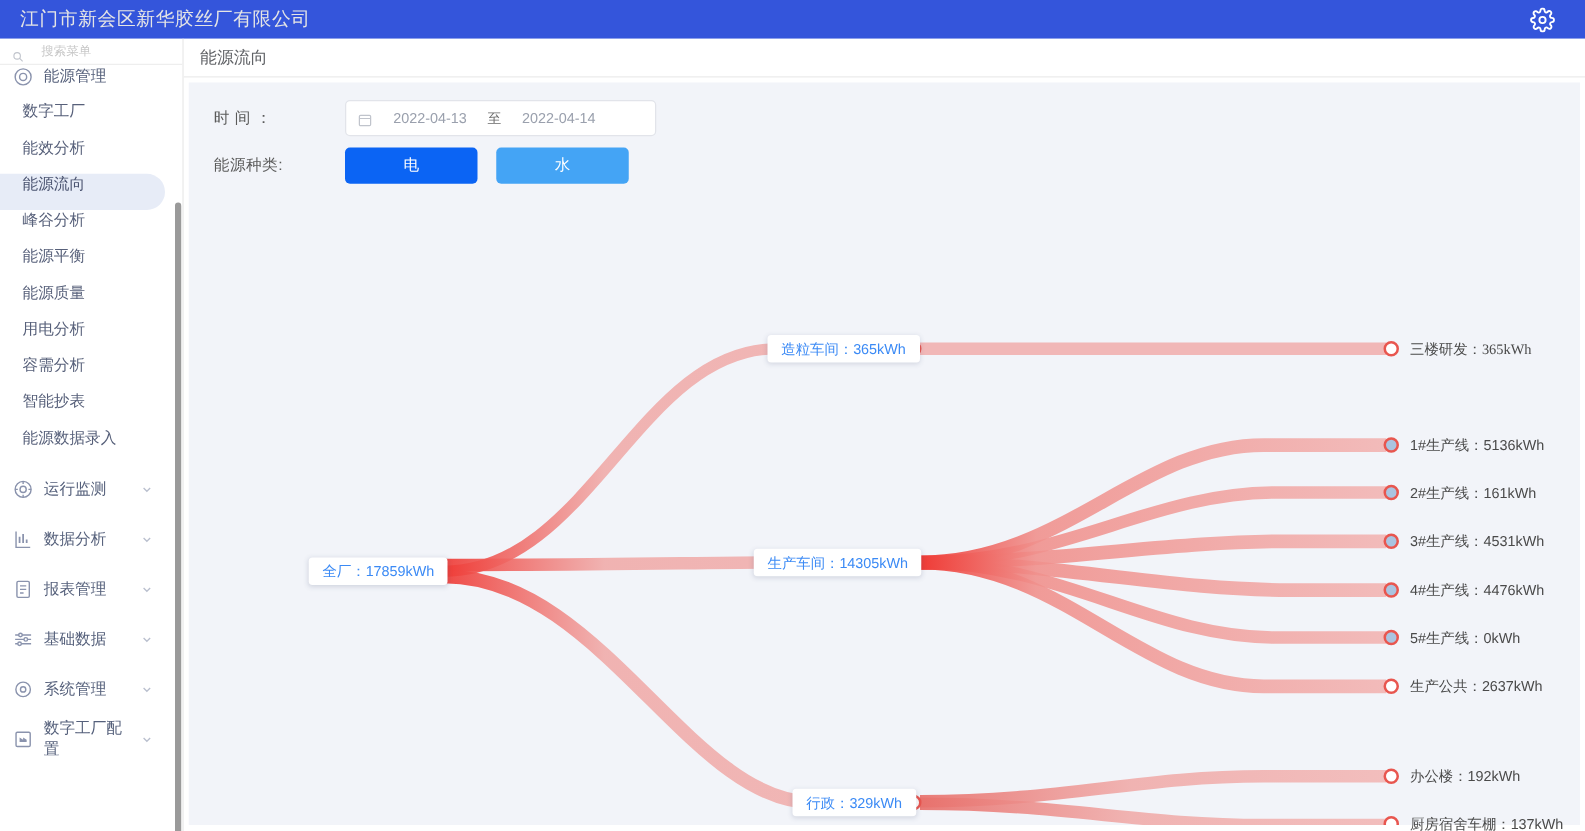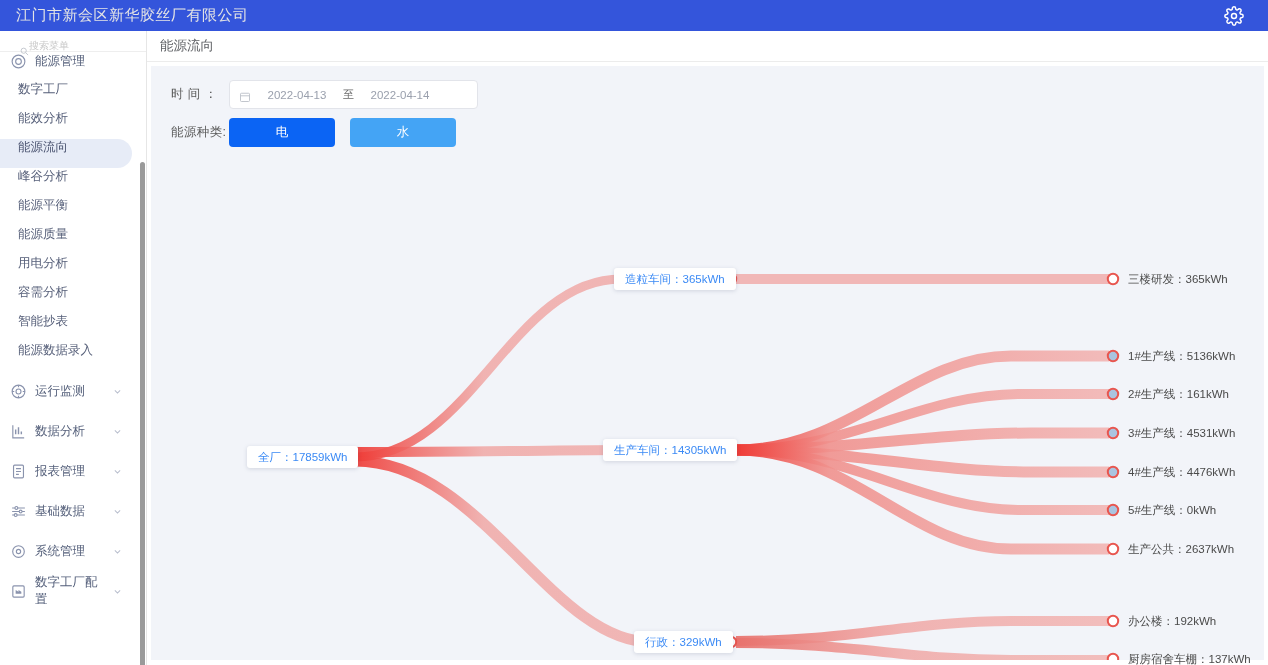--- a/index.html
+++ b/index.html
@@ -24,22 +24,22 @@
   .topbar-right { display: flex; align-items: center; padding-right: 24px; }
   .gear-icon { width: 20px; height: 20px; display: block; }
 
   
   .sidebar {
     position: absolute; left: 0; top: 31px; width: 147px; height: 634px;
     background: #ffffff; border-right: 1px solid #e6e6e6;
     overflow: hidden;
   }
   .search-box {
-    height: 21px; display: flex; align-items: flex-end; gap: 0;
-    padding: 0 20px; border-bottom: 1px solid #eeeeee;
+    height: 21px; display: flex; align-items: center; gap: 14px;
+    padding: 0 10px; border-bottom: 1px solid #eeeeee;
   }
   .search-icon { width: 9px; height: 9px; flex: none; }
   .search-input {
     border: 0; outline: 0; font-size: 10px; color: #c2c2c2;
     font-family: inherit; background: transparent; width: 100%;
   }
   .search-input::placeholder { color: #c8c8c8; }
 
   .menu-scroll {
     position: relative; height: 613px; width: 147px;
@@ -77,21 +77,21 @@
     height: 31px; display: flex; align-items: center;
     padding-left: 13px; font-size: 13.5px; color: #606266;
     border-bottom: 1px solid #ececec;
   }
   .content {
     position: relative; margin: 4px 0 0 4px;
     width: 1113px; height: 594px; background: #f2f4f9;
   }
 
   .filters { padding: 14px 0 0 20px; }
-  .filter-row { display: flex; align-items: center; margin-bottom: 9px; }
+  .filter-row { display: flex; align-items: center; margin-bottom: 9px; gap: 47px; }
   .filter-label {
     font-size: 12.5px; color: #5a5a5a; width: 58px;
     letter-spacing: .4px; white-space: nowrap;
   }
   .date-field {
     width: 249px; height: 29px; background: #fff; border: 1px solid #e2e4ea;
     border-radius: 4px; display: flex; align-items: center; padding: 0 9px; gap: 9px;
   }
   .cal-icon { width: 12px; height: 12px; flex: none; }
   .date-val {
@@ -390,21 +390,21 @@
             <circle cx="962" cy="459" r="5.2" fill="#ffffff" stroke="#e8564f" stroke-width="2"></circle>
             <circle cx="962" cy="497" r="5.2" fill="#ffffff" stroke="#e8564f" stroke-width="2"></circle>
           </g>
         </svg>
 
         <div class="node-label" style="left:96px;  top:284px;">全厂：17859kWh</div>
         <div class="node-label" style="left:463px; top:106px;">造粒车间：365kWh</div>
         <div class="node-label" style="left:452px; top:277px;">生产车间：14305kWh</div>
         <div class="node-label" style="left:483px; top:469px;">行政：329kWh</div>
 
-        <div class="node-label plain" style="left:977px; top:106px;">三楼研发：365kWh</div>
+        <div class="node-label plain" style="left:977px; top:106px;font-family:Liberation Serif, serif;">三楼研发：365kWh</div>
         <div class="node-label plain" style="left:977px; top:183px;">1#生产线：5136kWh</div>
         <div class="node-label plain" style="left:977px; top:221px;">2#生产线：161kWh</div>
         <div class="node-label plain" style="left:977px; top:260px;">3#生产线：4531kWh</div>
         <div class="node-label plain" style="left:977px; top:299px;">4#生产线：4476kWh</div>
         <div class="node-label plain" style="left:977px; top:337px;">5#生产线：0kWh</div>
         <div class="node-label plain" style="left:977px; top:376px;">生产公共：2637kWh</div>
         <div class="node-label plain" style="left:977px; top:448px;">办公楼：192kWh</div>
         <div class="node-label plain" style="left:977px; top:486px;">厨房宿舍车棚：137kWh</div>
       </div>
 

